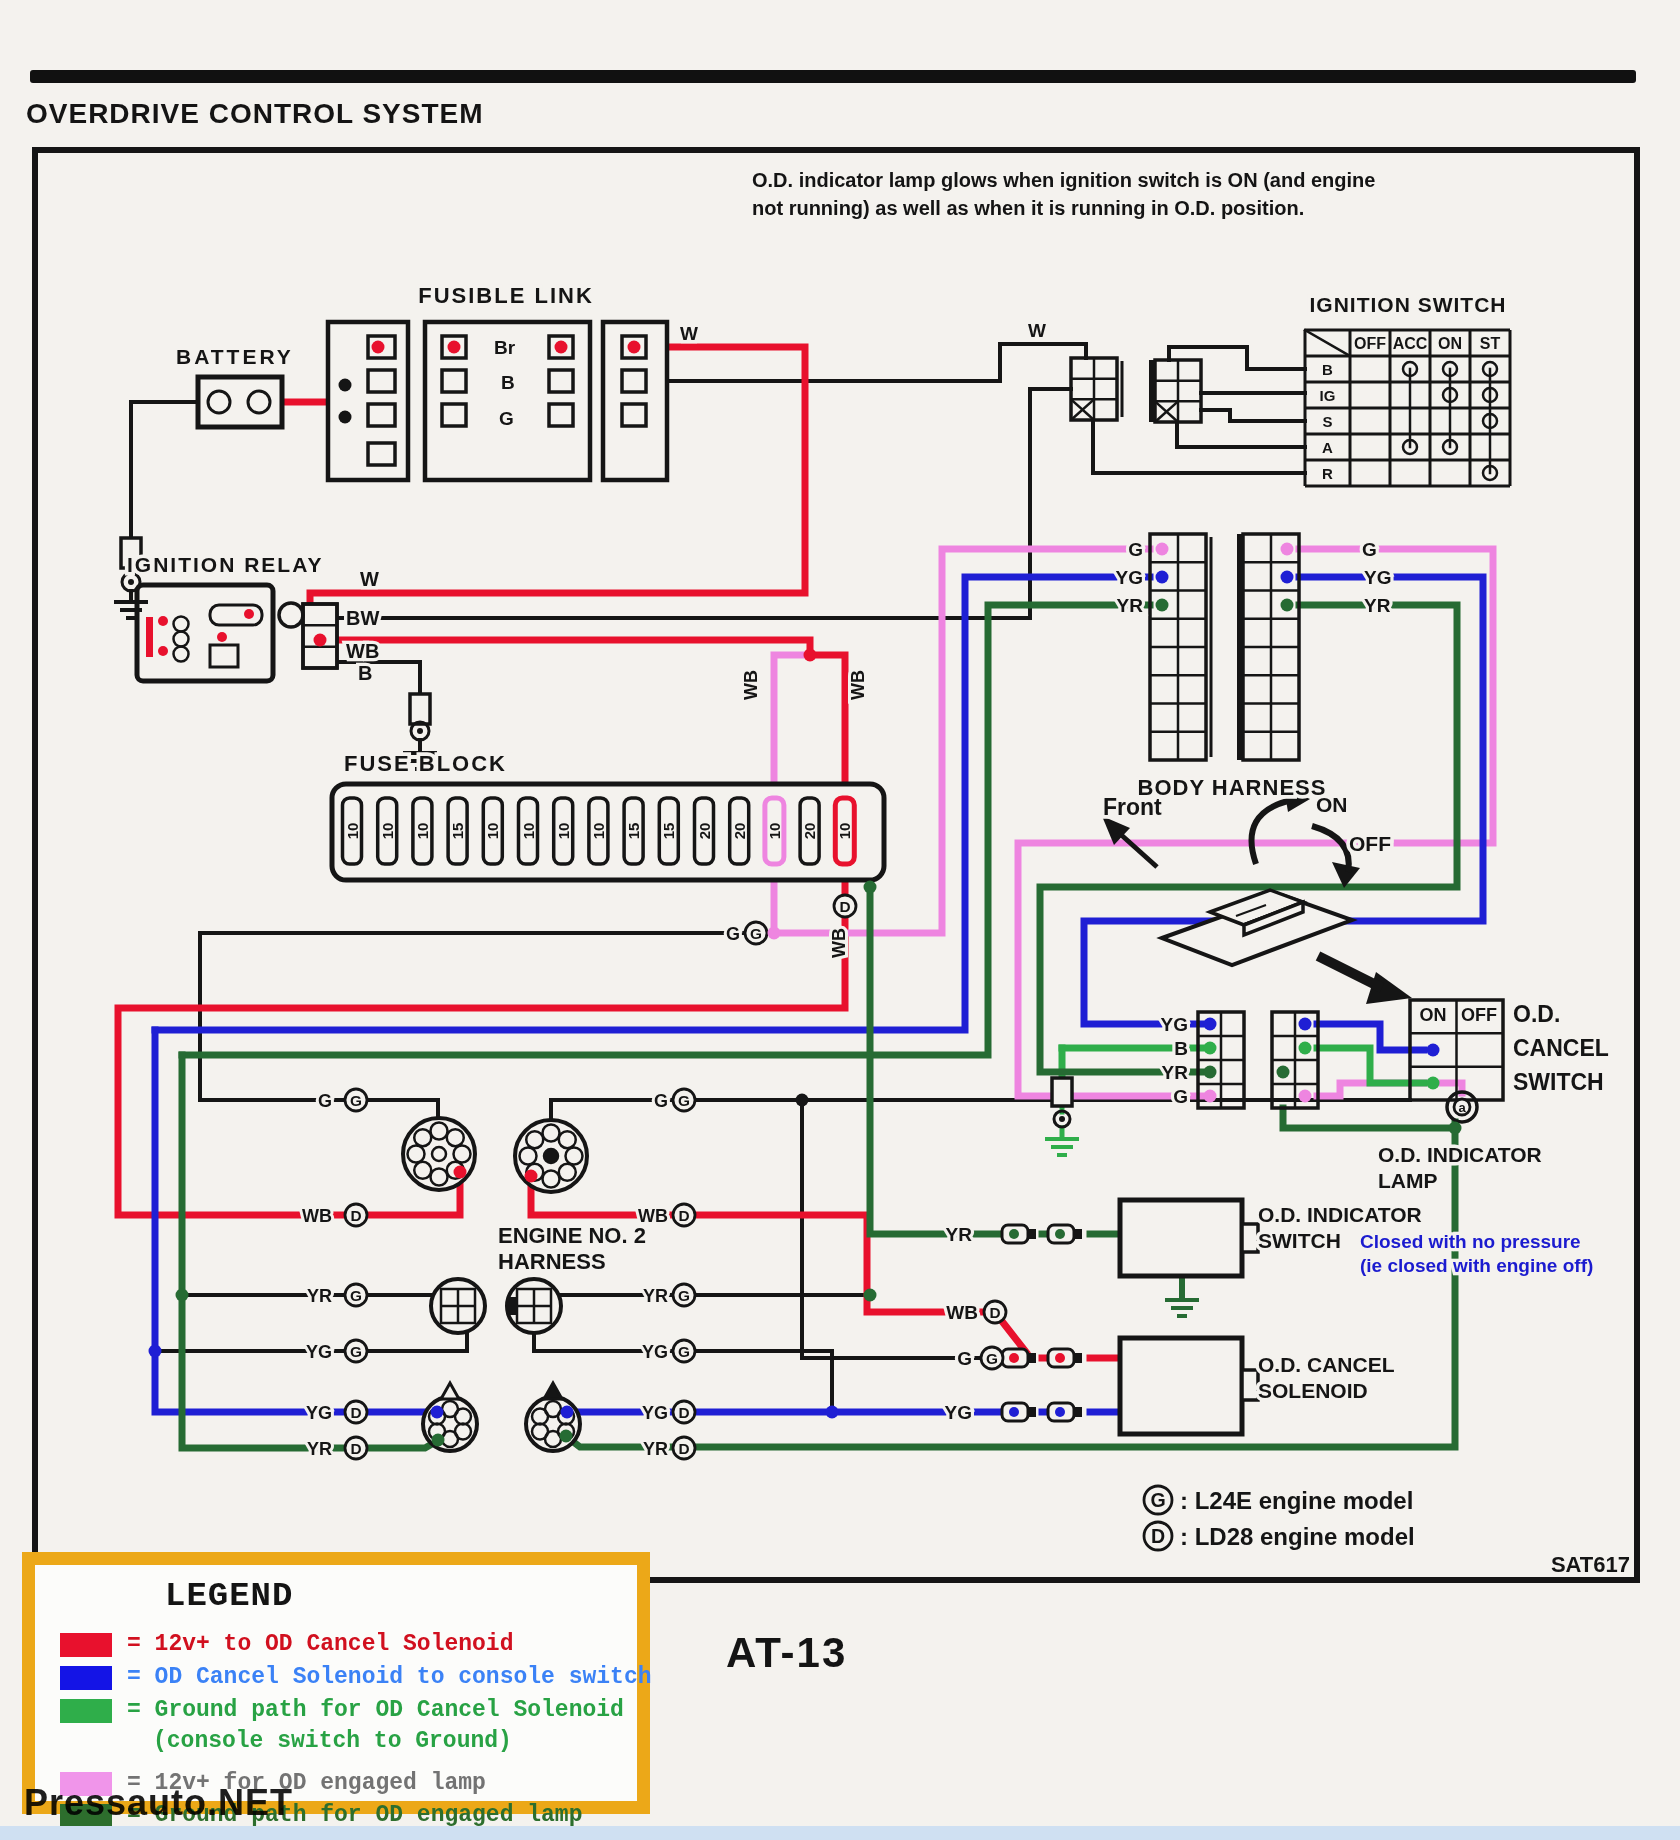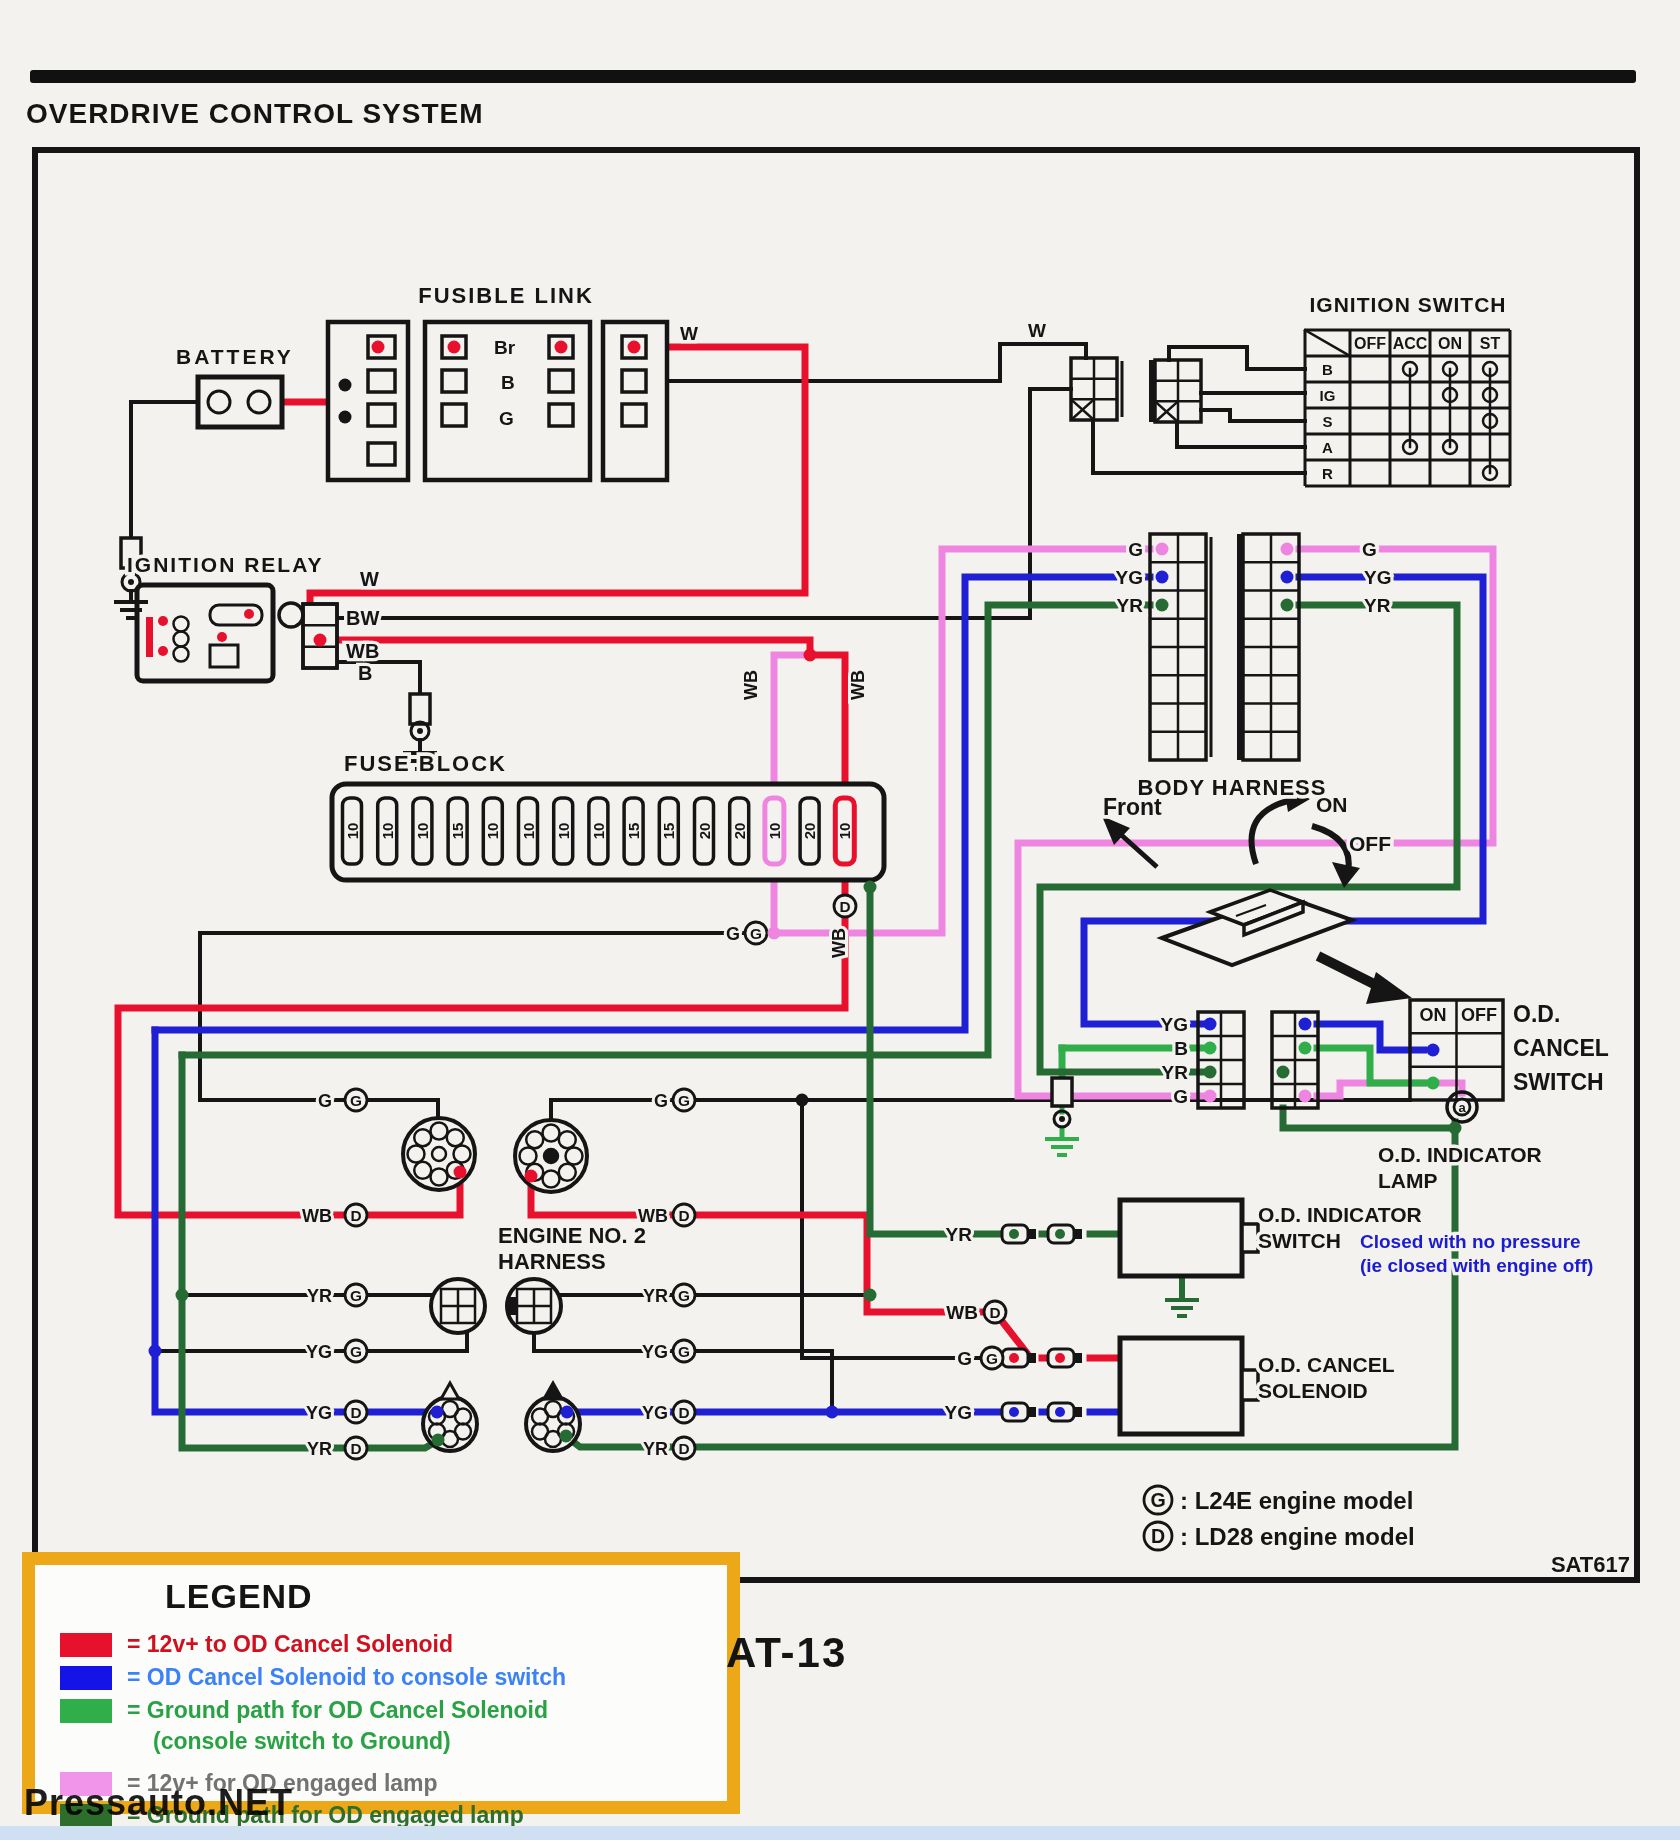--- a/index.html
+++ b/index.html
@@ -4,35 +4,39 @@
 <style>
   html,body{margin:0;padding:0;background:#e8e6e2;}
   #page{position:relative;width:1680px;height:1840px;background:#f4f2ee;overflow:hidden;
         font-family:"Liberation Sans",sans-serif;color:#141414;}
   .abs{position:absolute;}
   #main-title{left:0;right:0;top:22px;text-align:center;font-size:31px;font-weight:bold;letter-spacing:1px;}
   #top-rule{left:30px;top:70px;width:1606px;height:13px;background:#111;border-radius:3px;}
   #section-title{left:26px;top:98px;font-size:28px;font-weight:bold;letter-spacing:1px;}
   #note{left:752px;top:166px;width:830px;font-size:20px;font-weight:bold;line-height:28px;}
   #svgwrap{left:0;top:0;width:1680px;height:1600px;}
-  #legend{left:22px;top:1552px;width:718px;height:262px;background:#fcfcfa;border:13px solid #eca818;box-sizing:border-box;}
+  #legend{left:22px;top:1552px;width:628px;height:262px;background:#fcfcfa;border:13px solid #eca818;box-sizing:border-box;font-family:Liberation Mono, monospace;}
   #legend-title{position:absolute;left:130px;top:12px;font-size:34px;font-weight:bold;letter-spacing:1px;}
   .lg-row{position:absolute;left:0;width:100%;height:30px;}
   .lg-sw{position:absolute;left:25px;top:2px;width:52px;height:24px;}
   .lg-tx{position:absolute;left:92px;top:0;font-size:23px;font-weight:bold;white-space:nowrap;}
   #at13{left:726px;top:1598px;font-size:42px;font-weight:bold;letter-spacing:2px;margin-top:31px;}
   #watermark{left:24px;top:1782px;font-size:36px;font-weight:bold;color:#000000;opacity:.88;letter-spacing:1px;}
   #bottom-strip{left:0;top:1826px;width:1680px;height:14px;background:#cfe0f2;}
 </style>
 </head>
 <body>
 
 <div id="page">
   <div class="abs" id="top-rule"></div>
   <div class="abs" id="section-title">OVERDRIVE CONTROL SYSTEM</div>
+  <div class="abs" id="note">
+    <div>O.D. indicator lamp glows when ignition switch is ON (and engine</div>
+    <div>not running) as well as when it is running in O.D. position.</div>
+  </div>
 
   <div class="abs" id="svgwrap">
     <svg id="dsvg" width="1680" height="1600" viewBox="0 0 1680 1600">
         <rect x="35" y="150" width="1602" height="1430" fill="none" stroke="#151515" stroke-width="6"></rect>
         <polyline points="198,402 131,402 131,538" fill="none" stroke="#151515" stroke-width="4" stroke-linejoin="miter" stroke-linecap="square"></polyline>
         <polyline points="131,591 131,601" fill="none" stroke="#151515" stroke-width="4" stroke-linejoin="miter" stroke-linecap="square"></polyline>
         <polyline points="345,403 345,455 368,455" fill="none" stroke="#151515" stroke-width="4" stroke-linejoin="miter" stroke-linecap="square"></polyline>
         <polyline points="345,385 368,385" fill="none" stroke="#151515" stroke-width="4" stroke-linejoin="miter" stroke-linecap="square"></polyline>
         <polyline points="345,417 368,417" fill="none" stroke="#151515" stroke-width="4" stroke-linejoin="miter" stroke-linecap="square"></polyline>
         <polyline points="466,381 549,381" fill="none" stroke="#151515" stroke-width="4" stroke-linejoin="miter" stroke-linecap="square"></polyline>

